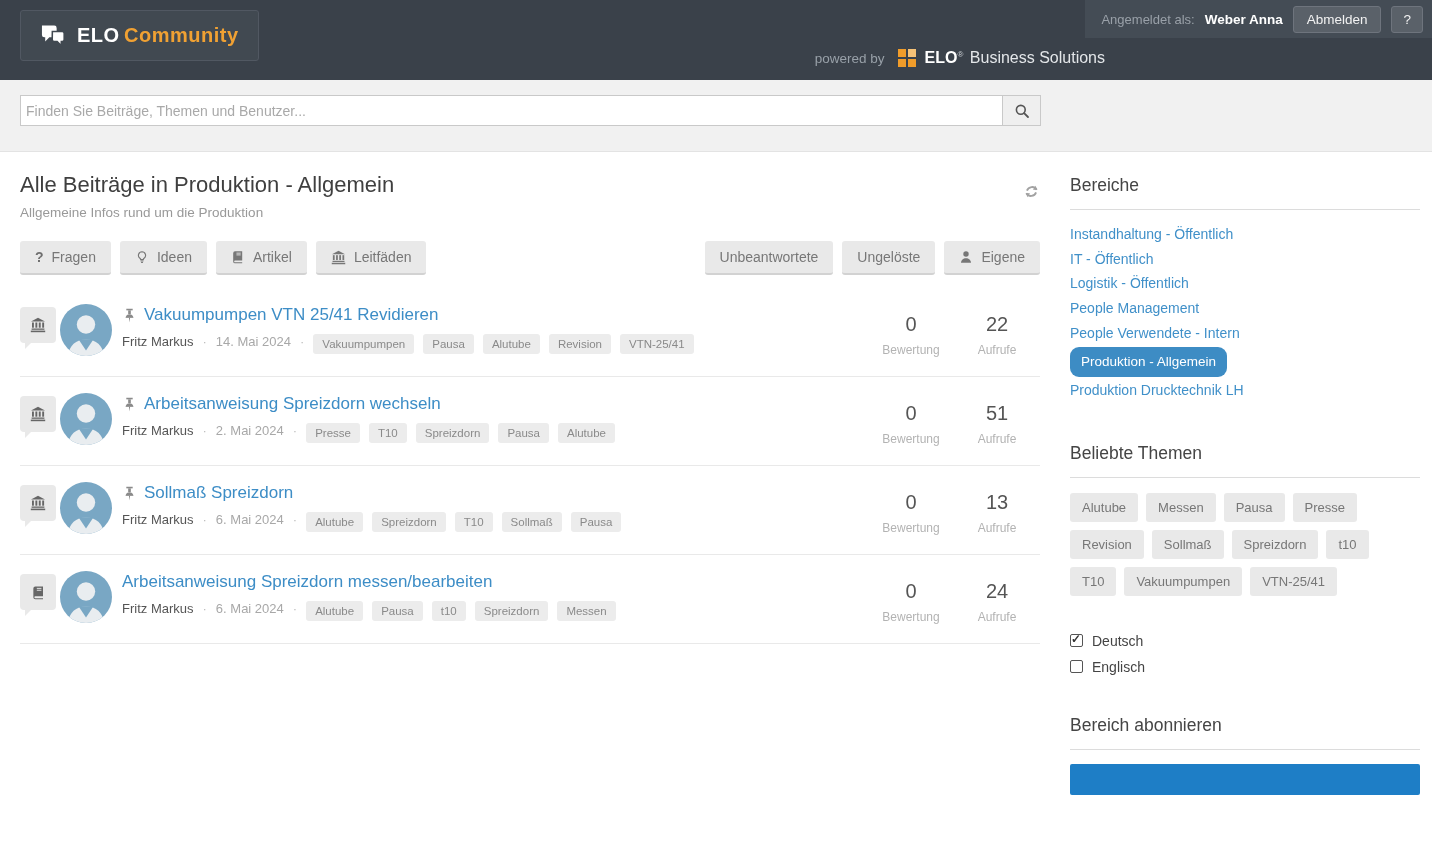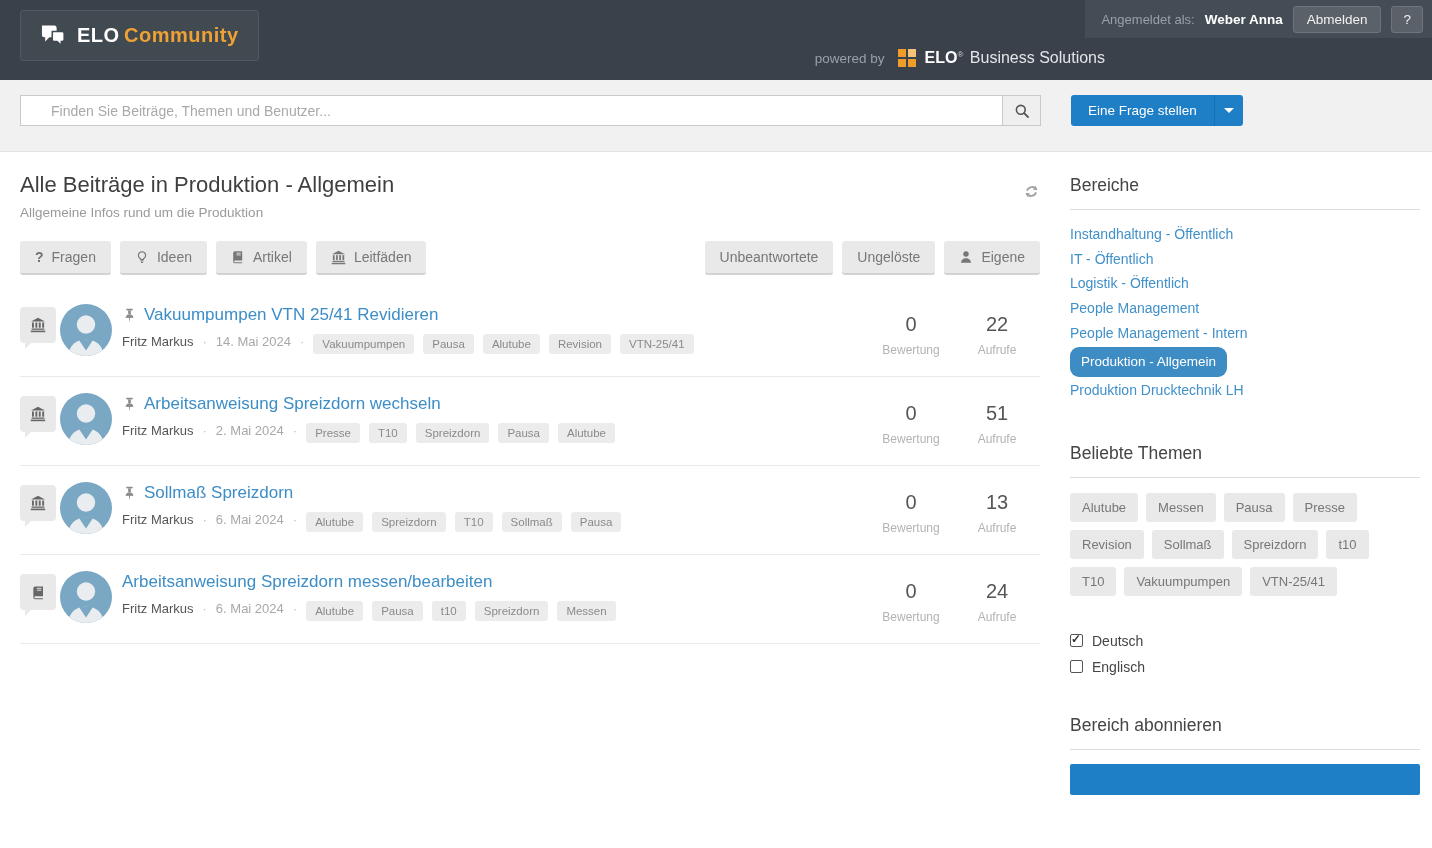--- a/index.html
+++ b/index.html
@@ -36,21 +36,21 @@
   .brand-rest { font-size:16px; color:#e3e6e9; margin-left:2px; }
 
   
   .subheader { background:#f1f1f1; padding:15px 20px 25px 20px; border-bottom:1px solid #e3e3e3; }
   .breadcrumb { font-size:14.5px; margin-bottom:17px; }
   .breadcrumb a { color:#4590c8; }
   .crumb-sep { color:#b8b8b8; margin:0 7px; }
   .crumb-current { color:#636363; }
   .search-row { display:flex; align-items:center; }
   .search-input { width:982px; height:31px; border:1px solid #c9c9c9; border-right:none;
-    padding:0 30px; font-size:14px; color:#555; background:#fff; outline:none;
+    padding:0 5px; font-size:14px; color:#555; background:#fff; outline:none;
     font-family:inherit; }
   .search-input::placeholder { color:#a9a9a9; }
   .search-btn { width:39px; height:31px; border:1px solid #c9c9c9; background:#efefef;
     display:flex; align-items:center; justify-content:center; color:#555; cursor:pointer; }
   .ask-btn { margin-left:30px; display:flex; align-items:stretch; height:31px;
     background:#1e7ec6; border-radius:3px; overflow:hidden; cursor:pointer; }
   .ask-main { display:flex; align-items:center; padding:0 17px; color:#fff; font-size:13.5px; }
   .ask-caret { width:29px; display:flex; align-items:center; justify-content:center;
     border-left:1px solid #1a6fb0; }
   .caret-down { width:0; height:0; border-left:5px solid transparent;
@@ -225,26 +225,20 @@
 </div>
 
 <div class="subheader">
   <div class="search-row">
     <input class="search-input" placeholder="Finden Sie Beiträge, Themen und Benutzer..." style="">
     <div class="search-btn">
       <svg class="icon" width="16" height="16">
           <use href="#i-search"></use>
         </svg>
     </div>
-    <div class="ask-btn">
-      <span class="ask-main">Eine Frage stellen</span>
-      <span class="ask-caret">
-          <span class="caret-down"></span>
-        </span>
-    </div>
   </div>
 </div>
 
 <div class="content">
 
   <div class="main">
     <div class="main-head">
       <div>
         <div class="page-title">Alle Beiträge in Produktion - Allgemein</div>
         <div class="page-subtitle">Allgemeine Infos rund um die Produktion</div>
@@ -459,21 +453,21 @@
   </div>
 
   <div class="sidebar">
     <div class="side-section">
       <div class="side-title">Bereiche</div>
       <ul class="area-list">
         <li><a>Instandhaltung - Öffentlich</a></li>
         <li><a>IT - Öffentlich</a></li>
         <li><a>Logistik - Öffentlich</a></li>
         <li><a>People Management</a></li>
-        <li><a>People Management - Intern</a></li>
+        <li><a>People Verwendete - Intern</a></li>
         <li><span class="area-active">Produktion - Allgemein</span></li>
         <li><a>Produktion Drucktechnik LH</a></li>
       </ul>
     </div>
 
     <div class="side-section">
       <div class="side-title">Beliebte Themen</div>
       <div class="topic-tags">
         <span class="topic-tag">Alutube</span>
         <span class="topic-tag">Messen</span>

